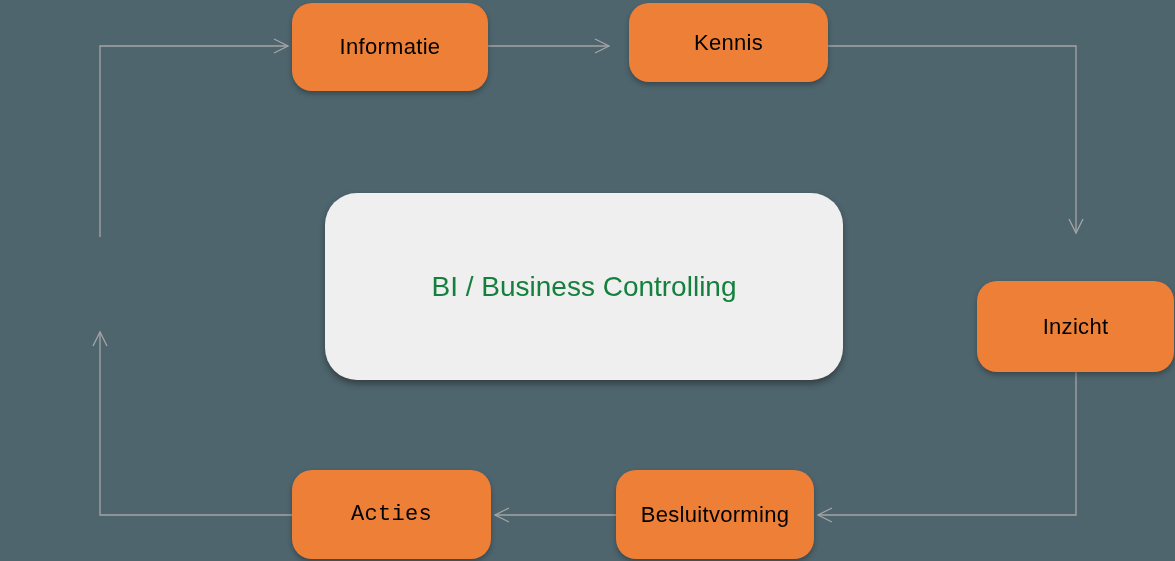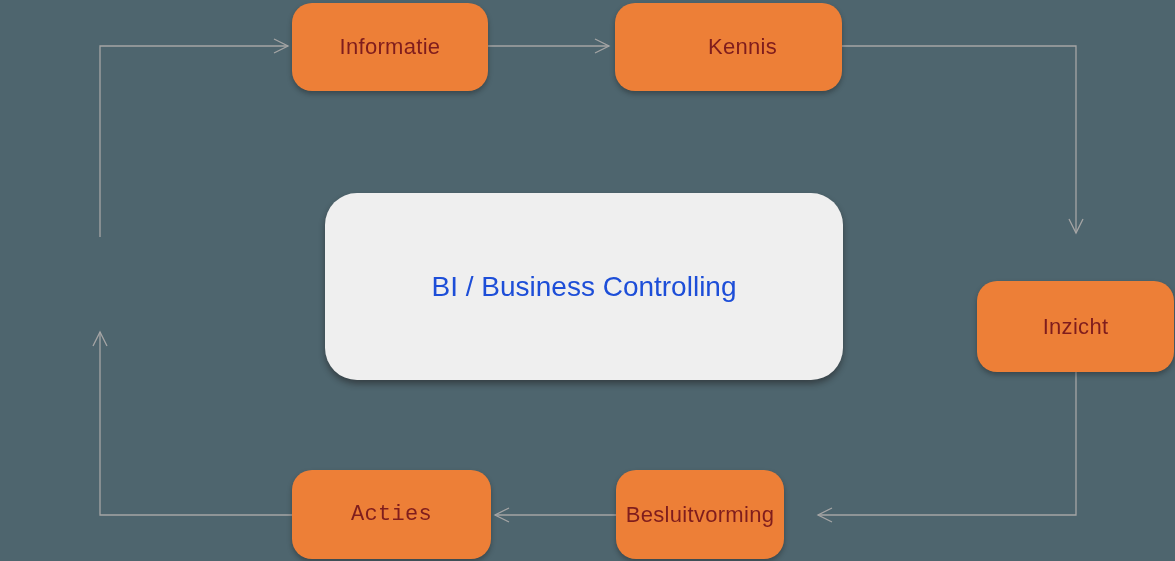--- a/index.html
+++ b/index.html
@@ -23,43 +23,43 @@
   }
   .node {
     position: absolute;
     z-index: 2;
     display: flex;
     align-items: center;
     justify-content: center;
     background: #ED7F37;
     border-radius: 20px;
     box-shadow: 0 3px 5px rgba(20, 20, 20, 0.35);
-    color: #7f1d1d;
+    color: #000000;
     font-size: 22px;
     letter-spacing: 0.3px;
     white-space: nowrap;
   }
   .center-box {
     position: absolute;
     z-index: 2;
     display: flex;
     align-items: center;
     justify-content: center;
     background: #EFEFEF;
     border-radius: 32px;
     box-shadow: 0 4px 6px rgba(25, 20, 20, 0.45);
-    color: #1d4ed8;
+    color: #15803d;
     font-size: 28px;
     white-space: nowrap;
   }
   
   .node-informatie     { left: 292px; top: 3px;   width: 196px; height: 88px; }
-  .node-kennis         { left: 615px; top: 3px;   width: 199px; height: 88px; padding-left: 28px; }
+  .node-kennis         { left: 629px; top: 3px;   width: 199px; height: 79px; }
   .node-inzicht        { left: 977px; top: 237px; width: 197px; height: 91px; margin-top: 44px; }
-  .node-besluitvorming { left: 616px; top: 470px; width: 168px; height: 89px; }
+  .node-besluitvorming { left: 616px; top: 470px; width: 198px; height: 89px; }
   .node-acties         { left: 292px; top: 470px; width: 199px; height: 89px; font-family: Liberation Mono, monospace; }
   .node-data           { left: 0px;   top: 237px; width: 199px; height: 91px; }
   .center-geom         { left: 325px; top: 193px; width: 518px; height: 187px; }
 </style>
 </head>
 <body>
 
 <div class="stage">
 
   <svg class="connectors" width="1175" height="561" viewBox="0 0 1175 561">

